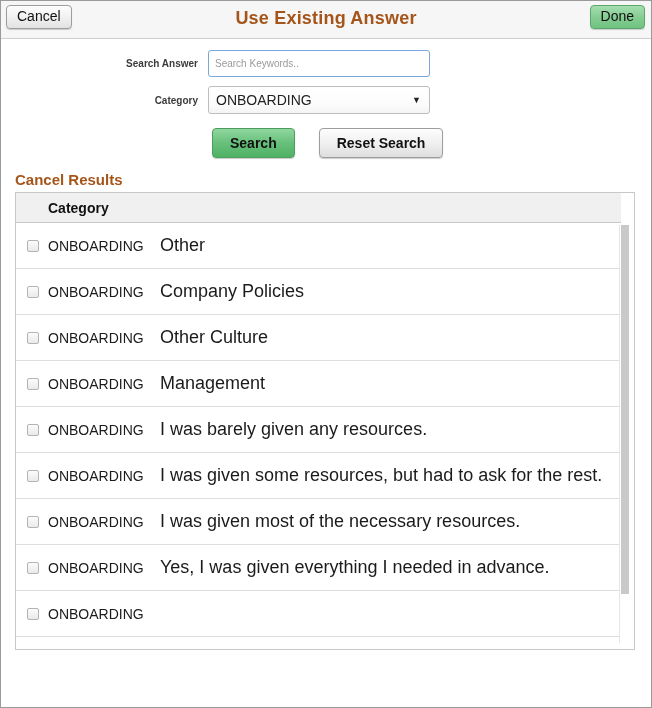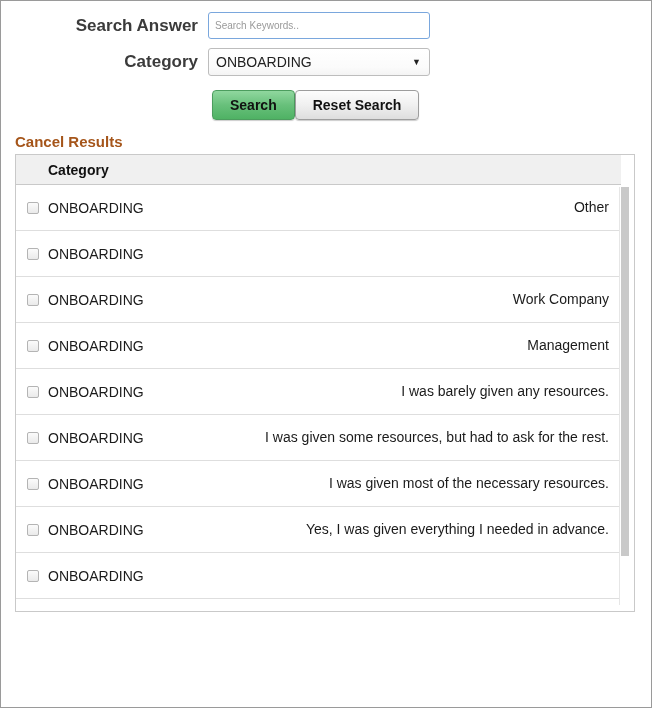--- a/index.html
+++ b/index.html
@@ -81,21 +81,21 @@
   .form-row {
     display: flex;
     align-items: center;
     margin-bottom: 9px;
   }
   .form-label {
     width: 207px;
     text-align: right;
     padding-right: 10px;
     box-sizing: border-box;
-    font-size: 17px;
+    font-size: 10px;
     font-weight: bold;
     color: #3b3b3b;
   }
   .search-input {
     width: 222px;
     height: 27px;
     box-sizing: border-box;
     padding: 3px 6px;
     font-size: 10px;
     font-family: "Liberation Sans", sans-serif;
@@ -138,21 +138,21 @@
     color: #222;
     pointer-events: none;
     line-height: 1;
   }
 
   
   .actions {
     display: flex;
     justify-content: flex-start;
     padding-left: 211px;
-    gap: 0;
+    gap: 24px;
     margin-top: 14px;
   }
   .btn-search {
     padding: 6px 17px;
     font-size: 14px;
     font-weight: bold;
     font-family: "Liberation Sans", sans-serif;
     color: #111;
     background: linear-gradient(to bottom, #90d79e 0%, #68c07b 50%, #4fb264 100%);
     border: 1px solid #4c9d5e;
@@ -221,25 +221,24 @@
     min-height: 46px;
     border-bottom: 1px solid #dedede;
     width: 605px;
     box-sizing: border-box;
   }
   .grid-row .col-cat {
     font-size: 14px;
     color: #1b1b1b;
   }
   .grid-row .col-ans {
-    font-size: 14px;
+    font-size: 18px;
     color: #1b1b1b;
     padding-right: 12px;
     line-height: 17px;
-    text-align: right;
   }
   .row-check {
     width: 12px;
     height: 12px;
     margin-left: 11px;
     box-sizing: border-box;
     border: 1px solid #b4b4b4;
     border-radius: 2px;
     background: linear-gradient(to bottom, #fbfbfb, #eaeaea);
     cursor: pointer;
@@ -263,20 +262,25 @@
     height: 369px;
     background: #c9c9c9;
     cursor: pointer;
   }
 </style>
 </head>
 <body>
 
 <div class="page">
 
+  <div class="header-bar">
+    <button class="btn-cancel">Cancel</button>
+    <div class="header-title">Use Existing Answer</div>
+    <button class="btn-done">Done</button>
+  </div>
 
   <div class="form-area">
 
     <div class="form-row">
       <div class="form-label">Search Answer</div>
       <input class="search-input" type="text" placeholder="Search Keywords.." style="">
     </div>
 
     <div class="form-row">
       <div class="form-label">Category</div>
@@ -309,27 +313,28 @@
             <span class="row-check"></span>
           </div>
           <div class="col-cat">ONBOARDING</div>
           <div class="col-ans">Other</div>
         </div>
         <div class="grid-row">
           <div class="col-check">
             <span class="row-check"></span>
           </div>
           <div class="col-cat">ONBOARDING</div>
-        </div>
-        <div class="grid-row">
-          <div class="col-check">
-            <span class="row-check"></span>
-          </div>
-          <div class="col-cat">ONBOARDING</div>
-          <div class="col-ans">Work Company</div>
+          <div class="col-ans">Company Policies</div>
+        </div>
+        <div class="grid-row">
+          <div class="col-check">
+            <span class="row-check"></span>
+          </div>
+          <div class="col-cat">ONBOARDING</div>
+          <div class="col-ans">Other Culture</div>
         </div>
         <div class="grid-row">
           <div class="col-check">
             <span class="row-check"></span>
           </div>
           <div class="col-cat">ONBOARDING</div>
           <div class="col-ans">Management</div>
         </div>
         <div class="grid-row">
           <div class="col-check">

